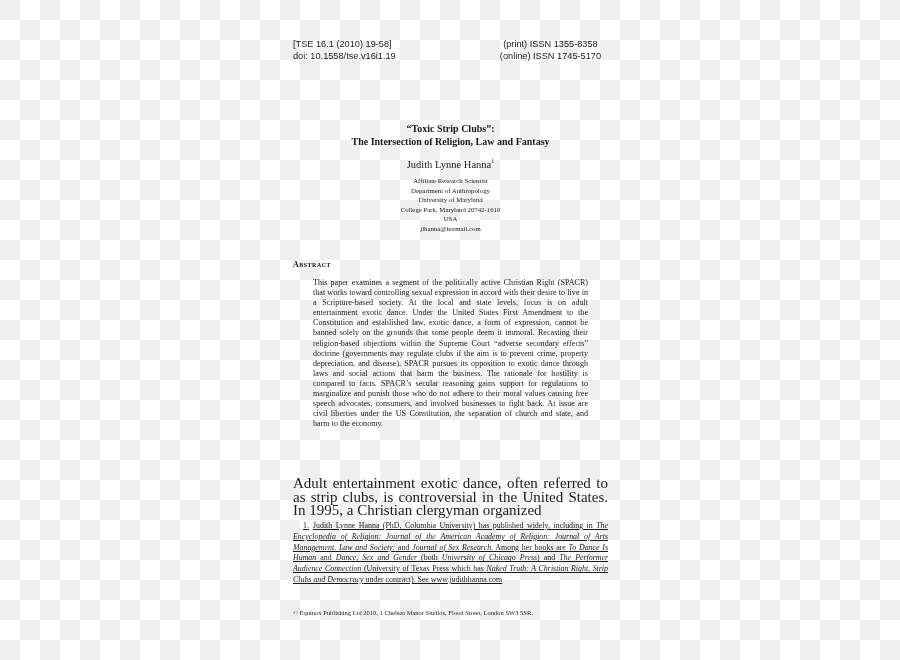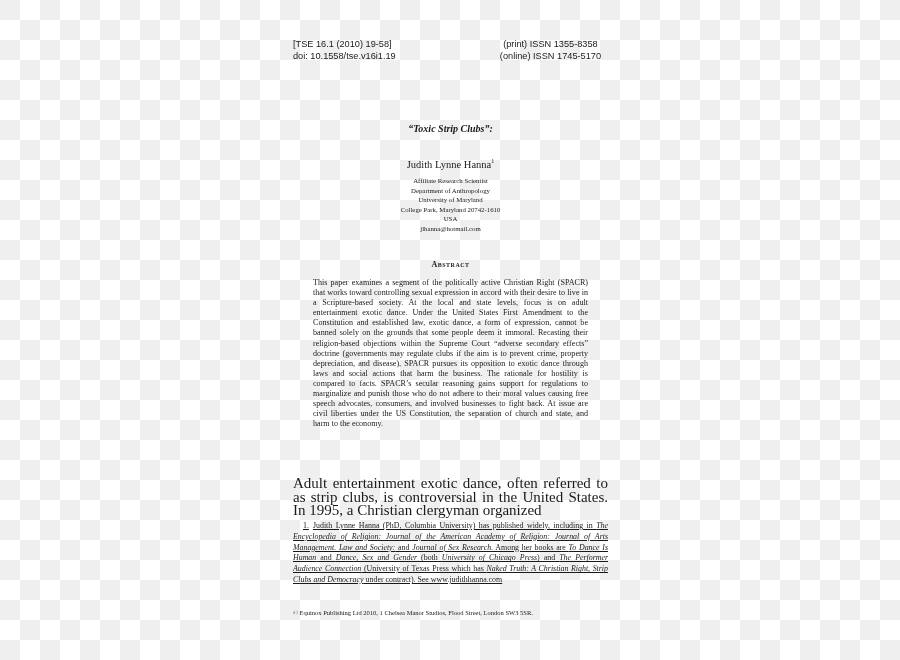--- a/index.html
+++ b/index.html
@@ -12,25 +12,25 @@
     background-size:40px 40px;
     background-position:20px 0, 0 20px;
     font-family:"DejaVu Serif", "Liberation Serif", serif;
     color:#1a1a1a;
   }
   .page { position:absolute; left:293px; top:38px; width:315px; }
   .hdr { position:relative; height:26px; font-size:9.2px; line-height:12px; font-family:Liberation Sans, sans-serif; }
   .hdr .l { position:absolute; left:0; top:0; }
   .hdr .r { position:absolute; right:7px; top:0; text-align:center; }
   .title { position:absolute; top:84px; left:0; width:315px; text-align:center; font-family:"Liberation Serif", serif; font-weight:bold; font-size:10px; line-height:13px; }
-  .title .t1 { font-style:italic; }
+  .title .t1 { }
   .author { position:absolute; top:120px; left:0; width:315px; text-align:center; font-family:"Liberation Serif", serif; font-size:10.5px; }
   .author sup { font-size:6px; }
   .affil { position:absolute; top:138px; left:0; width:315px; text-align:center; font-family:"Liberation Serif", serif; font-size:6.8px; line-height:9.6px; }
-  .abs-h { position:absolute; top:222px; left:0; width:315px; text-align:center; font-family:"Liberation Serif", serif; font-size:8px; font-variant:small-caps; letter-spacing:0.5px; font-weight:bold; }
+  .abs-h { position:absolute; top:222px; left:0; width:315px; font-family:"Liberation Serif", serif; font-size:8px; font-variant:small-caps; letter-spacing:0.5px; font-weight:bold; }
   .abs { position:absolute; top:240px; left:20px; width:275px; font-family:"Liberation Serif", serif; font-size:8.1px; line-height:10.1px; text-align:justify; }
   .kw { position:absolute; top:406px; left:20px; width:275px; font-family:"Liberation Serif", serif; font-size:8.1px; line-height:10.1px; text-align:justify; }
   .body { position:absolute; top:439px; left:0; width:315px; font-family:"Liberation Serif", serif; font-size:15px; line-height:13.5px; text-align:justify; }
   .fn { position:absolute; top:483px; left:0; width:315px; font-family:"Liberation Serif", serif; font-size:7.9px; line-height:10.8px; text-align:justify;text-decoration:underline; }
   .fn .num { margin-left:10px; margin-right:4px; }
   .copy { position:absolute; top:571px; left:0; width:315px; font-family:"Liberation Serif", serif; font-size:6.5px; }
   i { font-style:italic; }
 </style>
 </head>
 <body>
@@ -42,20 +42,21 @@
       <div>doi: 10.1558/tse.v16i1.19</div>
     </div>
     <div class="r">
       <div>(print) ISSN 1355-8358</div>
       <div>(online) ISSN 1745-5170</div>
     </div>
   </div>
 
   <div class="title">
     <div class="t1">“Toxic Strip Clubs”:</div>
+    <div>The Intersection of Religion, Law and Fantasy</div>
   </div>
 
   <div class="author">
     <span>Judith Lynne Hanna</span><sup>1</sup>
   </div>
 
   <div class="affil">
     <div>Affiliate Research Scientist</div>
     <div>Department of Anthropology</div>
     <div>University of Maryland</div>

